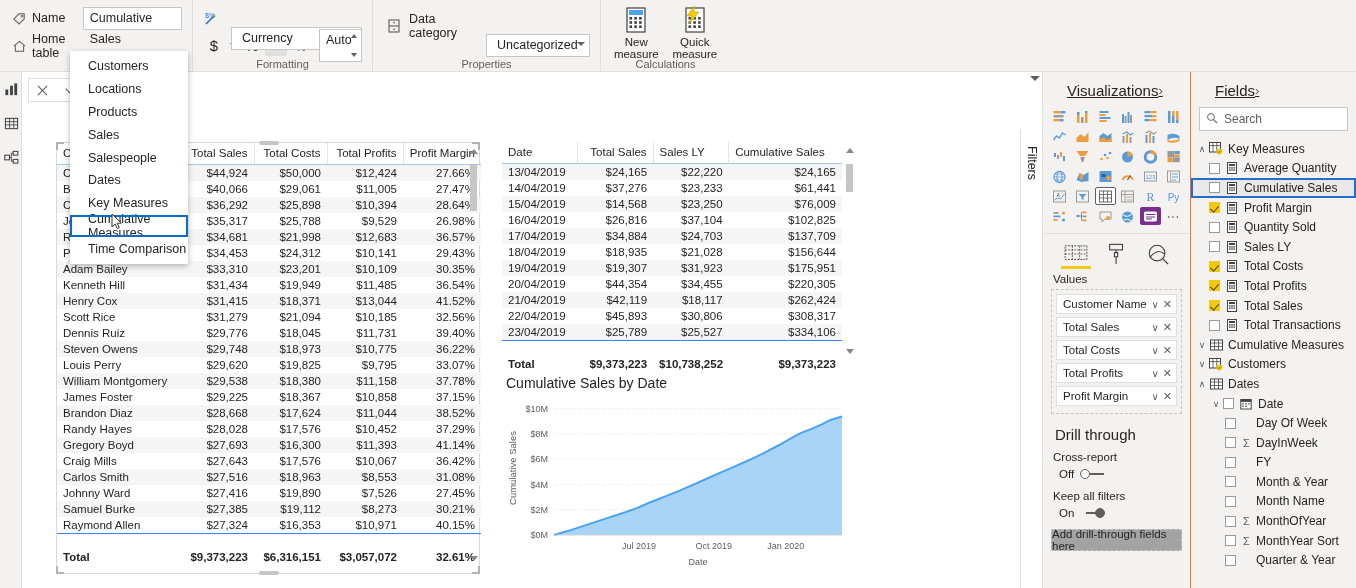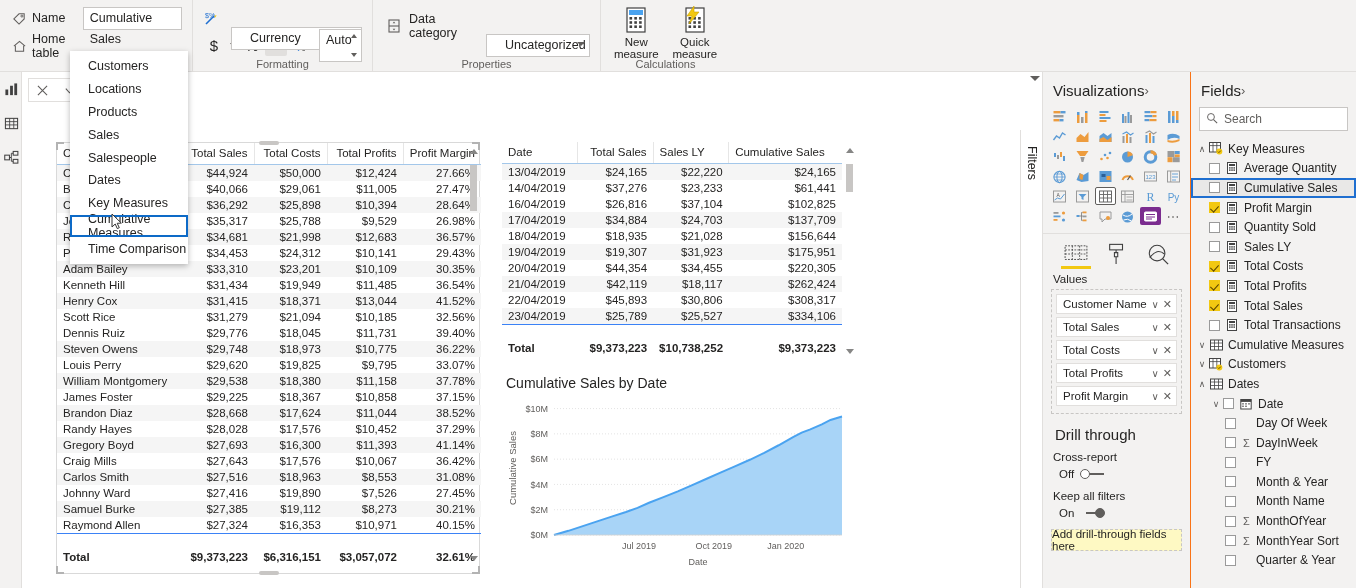--- a/index.html
+++ b/index.html
@@ -19,21 +19,21 @@
   .ribbon-groups { display:flex; height:72px; }
   .rgroup { position:relative; height:72px; padding:6px 10px 0 10px; }
   .rgroup + .rgroup { border-left:1px solid #e1dfdd; }
   .rgroup-label { position:absolute; bottom:2px; left:0; width:100%; text-align:center; font-size:11px; color:#605e5c; }
 
   .field-row { display:flex; align-items:center; height:24px; margin-bottom:4px; }
   .field-ico { width:18px; height:18px; margin-right:4px; flex:0 0 18px; display:flex; align-items:center; justify-content:center; }
   .field-lbl { font-size:12.5px; color:#252423; width:72px; }
   .tbox { height:23px; border:1px solid #c8c6c4; background:#fff; padding:0 6px; font-size:12.5px; line-height:21px; color:#252423; }
   .tbox.w135 { width:135px; }
-  .combo { position:relative; height:23px; border:1px solid #c8c6c4; background:#fff; padding:0 18px 0 18px; font-size:12.5px; line-height:21px; color:#252423;margin-top:38px; }
+  .combo { position:relative; height:23px; border:1px solid #c8c6c4; background:#fff; padding:0 18px 0 10px; font-size:12.5px; line-height:21px; color:#252423;margin-top:38px; }
   .combo .car { position:absolute; right:4px; top:7px; width:0;height:0;border-left:4px solid transparent;border-right:4px solid transparent;border-top:4px solid #605e5c; }
 
   .fmtrow1 { display:flex; align-items:center; height:26px; }
   .fmtrow2 { display:flex; align-items:center; height:26px; gap:2px; }
   .fmt-btn { min-width:22px; height:22px; display:flex; align-items:center; justify-content:center; font-size:14px; color:#252423; cursor:default; border-radius:2px; }
   .fmt-btn.act { background:#e1dfdd; }
   .spin { position:relative; width:64px; height:33px; border:1px solid #c8c6c4; background:#fff; font-size:12.5px; line-height:21px; padding-left:6px; margin-left:6px; }
   .spin .ar { position:absolute; right:4px; width:0;height:0;border-left:3.5px solid transparent;border-right:3.5px solid transparent; }
   .spin .up { top:4px; border-bottom:4px solid #605e5c; }
   .spin .dn { bottom:4px; border-top:4px solid #605e5c; }
@@ -84,21 +84,21 @@
   .axis-lbl { font-size:9px; fill:#605e5c; }
   .ylabel-rot { font-size:9.5px; fill:#605e5c; }
 
   
   .filters-rail { position:absolute; left:1020px; top:130px; width:22px; height:458px; background:#fff; border-left:1px solid #e1dfdd; }
   .filters-text { position:absolute; left:-14px; top:34px; width:50px; transform:rotate(90deg); font-size:12.5px; color:#252423; }
 
   
   .pane { position:absolute; top:72px; height:516px; background:#f3f2f1; border-left:1px solid #e1dfdd; }
   .viz-pane { left:1042px; width:148px; }
-  .pane-head { display:flex; align-items:center; justify-content:flex-start; padding:10px 8px 8px 10px; }
+  .pane-head { display:flex; align-items:center; justify-content:flex-start; padding:10px 8px 8px 24px;text-decoration:underline; }
   .pane-title { font-size:15px; color:#252423; }
   .chev { color:#605e5c; font-size:13px; }
   .icon-grid { display:grid; grid-template-columns:repeat(6, 1fr); gap:2px; padding:0 6px 4px 6px; }
   .vic { height:18px; display:flex; align-items:center; justify-content:center; border:1px solid transparent; border-radius:2px; }
   .vic.selected { border:1.5px solid #605e5c; background:#fff; }
   .vic.purple { background:#7b2c8f; border-radius:2px; }
   .vic .dots { font-size:13px; color:#605e5c; letter-spacing:1px; }
   .tabrow { display:flex; justify-content:space-around; align-items:flex-end; height:36px; border-top:1px solid #e1dfdd; margin-top:4px; padding:4px 12px 0 12px; }
   .vtab { position:relative; width:34px; height:30px; display:flex; align-items:center; justify-content:center; }
   .vtab.active::after { content:""; position:absolute; bottom:0; left:2px; width:30px; height:3px; background:#f2c811; }
@@ -109,21 +109,21 @@
   .field-chip .cv { color:#605e5c; margin:0 4px; font-size:10px; }
   .field-chip .cx { color:#605e5c; font-size:11px; }
   .dt-title { font-size:15px; color:#252423; padding:12px 0 6px 12px; }
   .dt-sub { font-size:11.5px; color:#252423; padding:2px 0 2px 10px; }
   .toggle-row { display:flex; align-items:center; padding:3px 0 8px 16px; font-size:11.5px; color:#252423; }
   .toggle { position:relative; width:26px; height:10px; margin-left:6px; }
   .toggle .trk { position:absolute; left:6px; top:4px; width:18px; height:2px; background:#605e5c; }
   .toggle .knb { position:absolute; top:0; width:10px; height:10px; border-radius:50%; border:1.5px solid #605e5c; background:#fff; box-sizing:border-box; }
   .toggle.on .knb { left:15px; background:#605e5c; }
   .toggle.off .knb { left:0; background:#fff; }
-  .dropzone { margin:2px 8px; border:1px dashed #c8c6c4; background:#fef9c3; height:22px; display:flex; align-items:center; justify-content:center; font-size:11.5px; color:#252423; }
+  .dropzone { margin:2px 8px; border:1px dashed #c8c6c4; background:#a3a3a3; height:22px; display:flex; align-items:center; justify-content:center; font-size:11.5px; color:#252423; }
 
   
   .fields-pane { left:1190px; width:166px; border-left:1px solid #f97316; background:#f3f2f1; }
   .search-box { display:flex; align-items:center; margin:0 8px 8px 8px; height:24px; background:#fff; border:1px solid #c8c6c4; padding:0 6px; }
   .search-box .ph { font-size:12px; color:#605e5c; margin-left:6px;text-align:center; }
   .ftree { font-size:12px; }
   .frow { display:flex; align-items:center; height:19.6px; padding-left:4px; white-space:nowrap; }
   .frow.sel { background:#e9e8e7; outline:2px solid #1f6fd0; outline-offset:-2px; position:relative; z-index:2; }
   .frow .exp { width:14px; text-align:center; color:#605e5c; font-size:9px; }
   .frow .cb { width:11px; height:11px; border:1px solid #9a9a9a; background:#fff; margin-right:5px; flex:0 0 11px; }
@@ -556,20 +556,26 @@
               <td class="l">13/04/2019</td>
               <td class="">$24,165</td>
               <td class="">$22,220</td>
               <td class="">$24,165</td>
             </tr>
             <tr>
               <td class="l">14/04/2019</td>
               <td class="">$37,276</td>
               <td class="">$23,233</td>
               <td class="">$61,441</td>
+            </tr>
+            <tr class="alt">
+              <td class="l">15/04/2019</td>
+              <td class="">$14,568</td>
+              <td class="">$23,250</td>
+              <td class="">$76,009</td>
             </tr>
             <tr>
               <td class="l">16/04/2019</td>
               <td class="">$26,816</td>
               <td class="">$37,104</td>
               <td class="">$102,825</td>
             </tr>
             <tr class="alt">
               <td class="l">17/04/2019</td>
               <td class="">$34,884</td>

